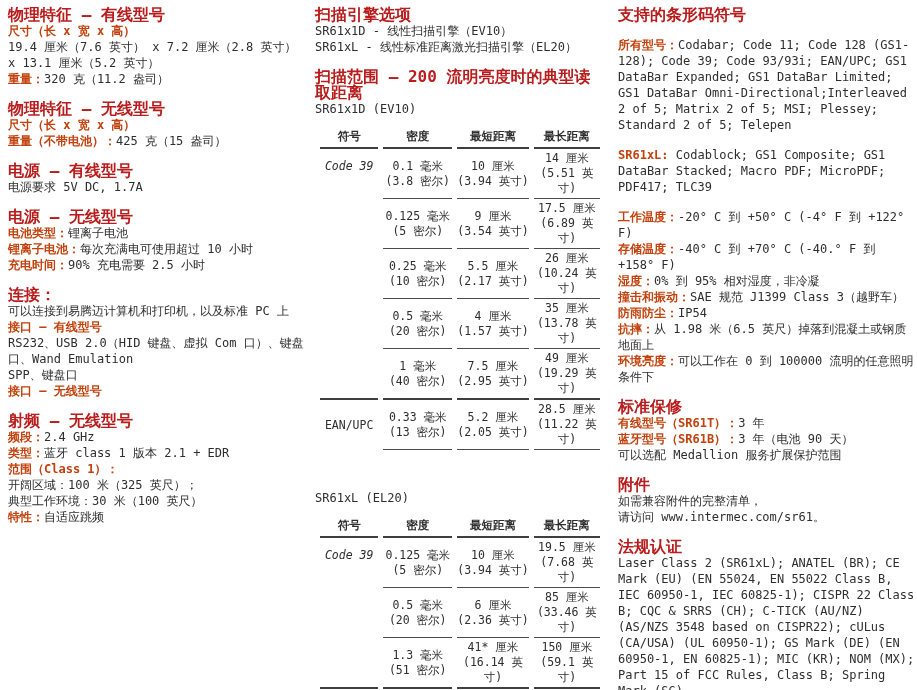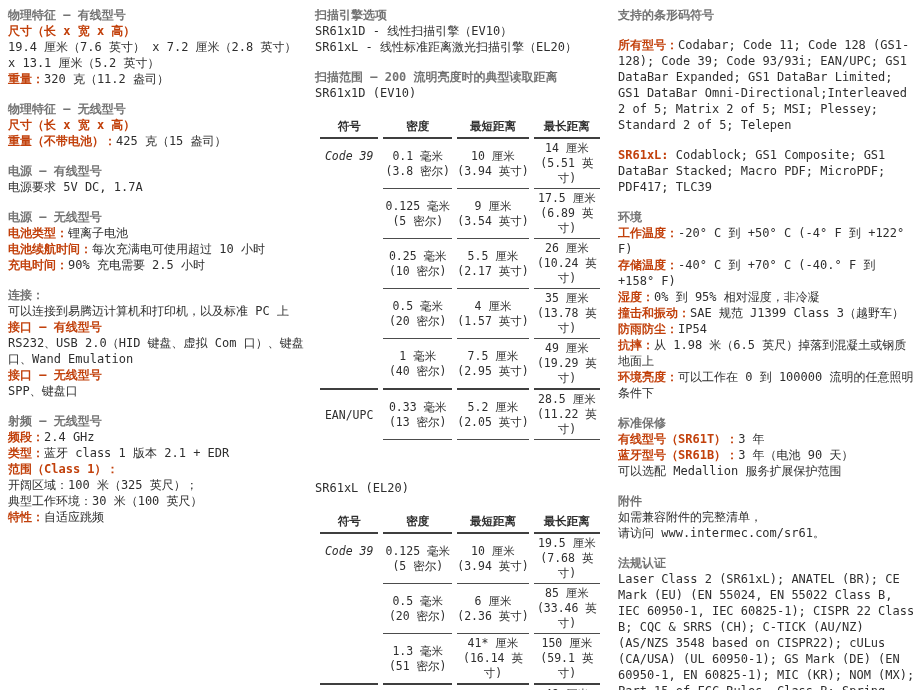--- a/index.html
+++ b/index.html
@@ -6,27 +6,27 @@
   #page {
     position:relative; width:917px; height:690px; background:#ffffff;
     color:#2e2e2e; font-family:"DejaVu Sans Mono","DejaVu Sans",sans-serif;
     overflow:hidden;
   }
   .col { position:absolute; top:7px; }
   #col0 { left:8px;   width:302px; }
   #col1 { left:315px; width:290px; }
   #col2 { left:618px; width:298px; }
 
-  .h   { font-weight:bold; font-size:12px; line-height:16px; color:#737373; }
+  .h   { font-weight:bold; font-size:16px; line-height:16px; color:#b91c1c; }
   .ln, .para { font-size:12px; line-height:16px; }
   .para { word-wrap:break-word; }
   .b   { font-weight:bold; color:#c2410c; }
   .gap { height:14px; }
 
-  table.spec { border-collapse:separate; border-spacing:5px 0; width:100%; margin-top:16px; }
+  table.spec { border-collapse:separate; border-spacing:5px 0; width:100%; margin-top:10px; }
   .spec th {
     font-weight:bold; font-size:11.5px; line-height:14px;
     padding:2px 0 4px 0; border-bottom:2px solid #3f3f3f; text-align:center;
   }
   .spec td {
     font-size:11.5px; line-height:15px; padding:2px 0; text-align:center;
     vertical-align:middle;
   }
   .spec td.sep  { border-bottom:1.5px solid #4c4c4c; }
   .spec td.gsep { border-bottom:2px solid #3f3f3f; }
@@ -44,29 +44,29 @@
       <div class="gap"></div>
       <div class="h">物理特征 — 无线型号</div>
       <div class="ln"><span class="b">尺寸（长 x 宽 x 高）</span></div>
       <div class="ln"><span class="b">重量（不带电池）：</span><span>425 克（15 盎司）</span></div>
       <div class="gap"></div>
       <div class="h">电源 — 有线型号</div>
       <div class="ln"><span>电源要求 5V DC, 1.7A</span></div>
       <div class="gap"></div>
       <div class="h">电源 — 无线型号</div>
       <div class="ln"><span class="b">电池类型：</span><span>锂离子电池</span></div>
-      <div class="ln"><span class="b">电池续航时间：</span><span>每次充满电可使用超过 10 小时</span></div>
+      <div class="ln"><span class="b">锂离子电池：</span><span>每次充满电可使用超过 10 小时</span></div>
       <div class="ln"><span class="b">充电时间：</span><span>90% 充电需要 2.5 小时</span></div>
       <div class="gap"></div>
       <div class="h">连接：</div>
       <div class="para"><span>可以连接到易腾迈计算机和打印机，以及标准 PC 上</span></div>
       <div class="ln"><span class="b">接口 — 有线型号</span></div>
       <div class="para"><span>RS232、USB 2.0（HID 键盘、虚拟 Com 口）、键盘口、Wand Emulation</span></div>
+      <div class="ln"><span>SPP、键盘口</span></div>
       <div class="ln"><span class="b">接口 — 无线型号</span></div>
-      <div class="ln"><span>SPP、键盘口</span></div>
       <div class="gap"></div>
       <div class="h">射频 — 无线型号</div>
       <div class="ln"><span class="b">频段：</span><span>2.4 GHz</span></div>
       <div class="ln"><span class="b">类型：</span><span>蓝牙 class 1 版本 2.1 + EDR</span></div>
       <div class="ln"><span class="b">范围（Class 1）：</span></div>
       <div class="ln"><span>开阔区域：100 米（325 英尺）；</span></div>
       <div class="ln"><span>典型工作环境：30 米（100 英尺）</span></div>
       <div class="ln"><span class="b">特性：</span><span>自适应跳频</span></div>
     </div>
   <div class="col" id="col1">
@@ -259,21 +259,20 @@
         </tbody>
       </table>
     </div>
   <div class="col" id="col2">
       <div class="h">支持的条形码符号</div>
       <div class="gap"></div>
       <div class="para"><span class="b">所有型号：</span><span>Codabar; Code 11; Code 128 (GS1-128); Code 39; Code 93/93i; EAN/UPC; GS1 DataBar Expanded; GS1 DataBar Limited; GS1 DataBar Omni-Directional;Interleaved 2 of 5; Matrix 2 of 5; MSI; Plessey; Standard 2 of 5; Telepen</span></div>
       <div class="gap"></div>
       <div class="para"><span class="b">SR61xL:</span><span> Codablock; GS1 Composite; GS1 DataBar Stacked; Macro PDF; MicroPDF; PDF417; TLC39</span></div>
       <div class="gap"></div>
-      <div class="h">环境</div>
       <div class="para"><span class="b">工作温度：</span><span>-20° C 到 +50° C (-4° F 到 +122° F)</span></div>
       <div class="para"><span class="b">存储温度：</span><span>-40° C 到 +70° C (-40.° F 到 +158° F)</span></div>
       <div class="para"><span class="b">湿度：</span><span>0% 到 95% 相对湿度，非冷凝</span></div>
       <div class="para"><span class="b">撞击和振动：</span><span>SAE 规范 J1399 Class 3（越野车）</span></div>
       <div class="para"><span class="b">防雨防尘：</span><span>IP54</span></div>
       <div class="para"><span class="b">抗摔：</span><span>从 1.98 米（6.5 英尺）掉落到混凝土或钢质地面上</span></div>
       <div class="para"><span class="b">环境亮度：</span><span>可以工作在 0 到 100000 流明的任意照明条件下</span></div>
       <div class="gap"></div>
       <div class="h">标准保修</div>
       <div class="ln"><span class="b">有线型号（SR61T）：</span><span>3 年</span></div>

